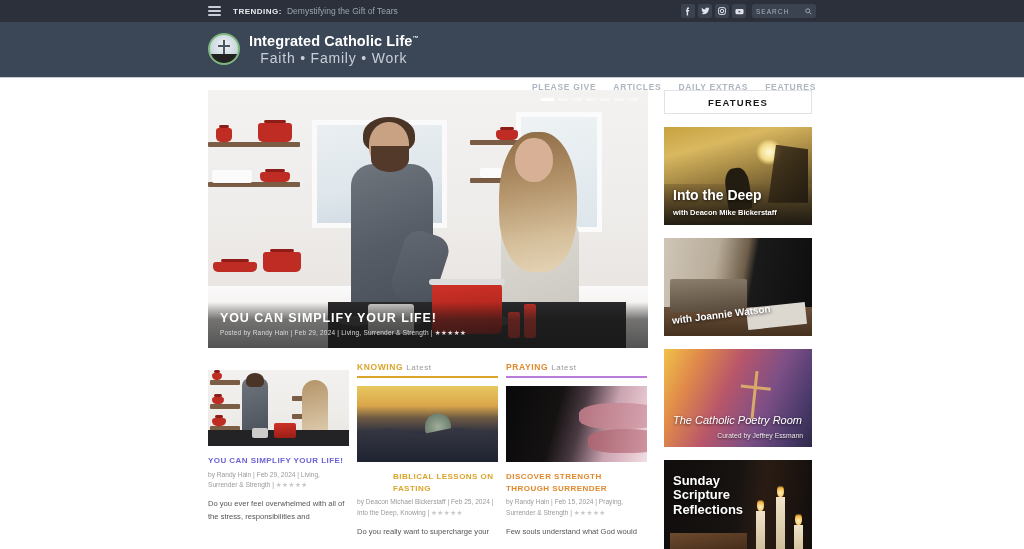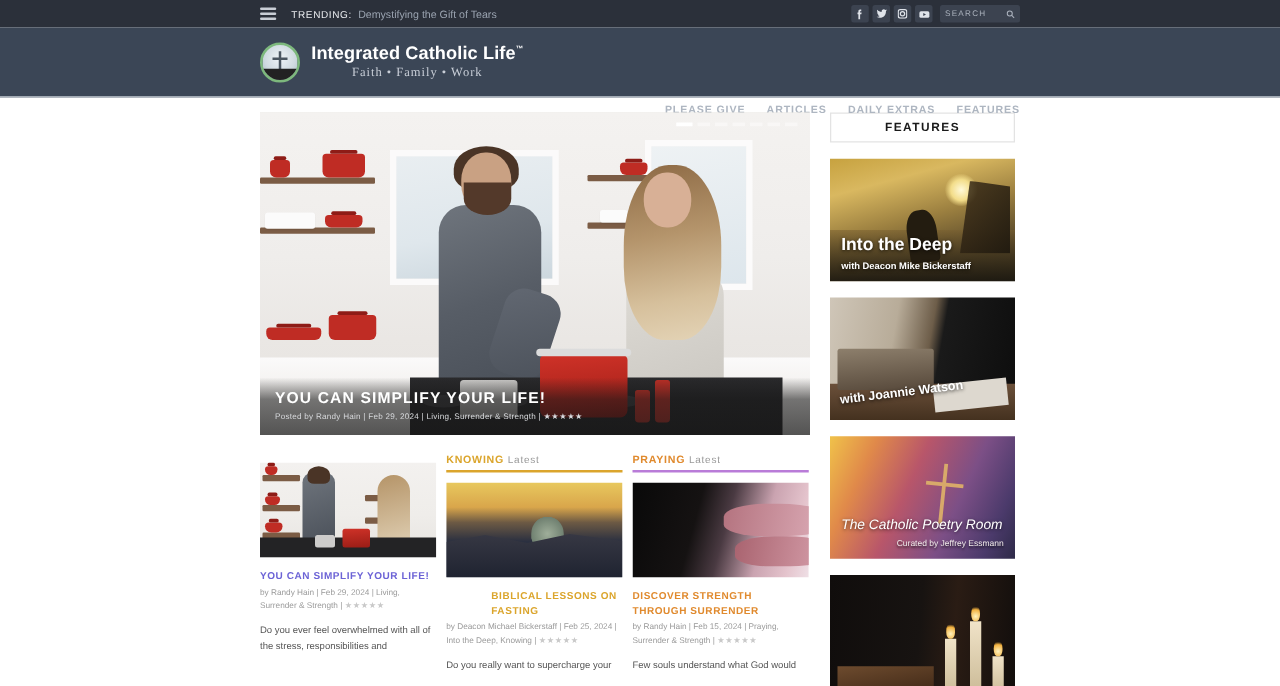--- a/index.html
+++ b/index.html
@@ -27,21 +27,21 @@
     height:22px;
   }
   .hamburger {
     width:13px; height:10px;
     display:flex; flex-direction:column; justify-content:space-between;
     cursor:pointer;
     margin-right:12px;
   }
   .hamburger span { display:block; height:2px; background:#c9ced6; border-radius:1px; }
   .trending-label {
-    font-size:8px; font-weight:normal; letter-spacing:.5px;
+    font-size:8px; font-weight:bold; letter-spacing:.5px;
     color:#e8eaee; text-transform:uppercase;
   }
   .trending-text {
     font-size:8.5px; color:#9aa3b0; margin-left:5px;
   }
   .topbar-right {
     position:absolute; right:208px; top:0; height:22px;
     display:flex; align-items:center; gap:3px;
   }
   .soc {
@@ -89,21 +89,21 @@
   }
   .emblem .cross:before {
     content:""; position:absolute; left:-5px; top:5px; width:12px; height:2px; background:#4a5560;
   }
   .brand-text { margin-left:9px; }
   .brand-title {
     font-size:14.5px; font-weight:bold; color:#fff; letter-spacing:.1px; line-height:1.15;
   }
   .brand-title sup { font-size:6px; vertical-align:super; }
   .brand-sub {
-    font-size:10px; color:#c9cfd8; letter-spacing:.8px; text-align:center; margin-top:1px;font-family:Liberation Serif, serif;
+    font-size:14px; color:#c9cfd8; letter-spacing:.8px; text-align:center; margin-top:1px;
   }
   .nav {
     position:absolute; right:208px; top:0; height:72px;
     display:flex; align-items:flex-end; gap:17px;
   }
   .nav-item {
     font-size:8.5px; font-weight:bold; letter-spacing:.7px;
     color:#aeb6c1; text-transform:uppercase; cursor:pointer;
     padding-bottom:2px; position:relative;
   }
@@ -530,15 +530,20 @@
     </div>
 
     <div class="fcard f-sunday">
       <div class="bk"></div>
       <div class="candle" style="left:62%;height:48%;"></div>
       <div class="flame" style="left:62.6%;bottom:48%;"></div>
       <div class="candle" style="left:76%;height:62%;"></div>
       <div class="flame" style="left:76.6%;bottom:62%;"></div>
       <div class="candle" style="left:88%;height:34%;"></div>
       <div class="flame" style="left:88.6%;bottom:34%;"></div>
+      <div class="cap" style="top:14px;">
+        <div class="cap-big" style="font-size:13px;">Sunday</div>
+        <div class="cap-big" style="font-size:13px;">Scripture</div>
+        <div class="cap-big" style="font-size:13px;">Reflections</div>
+      </div>
     </div>
   </div>
 </div>
 
 </body></html>

